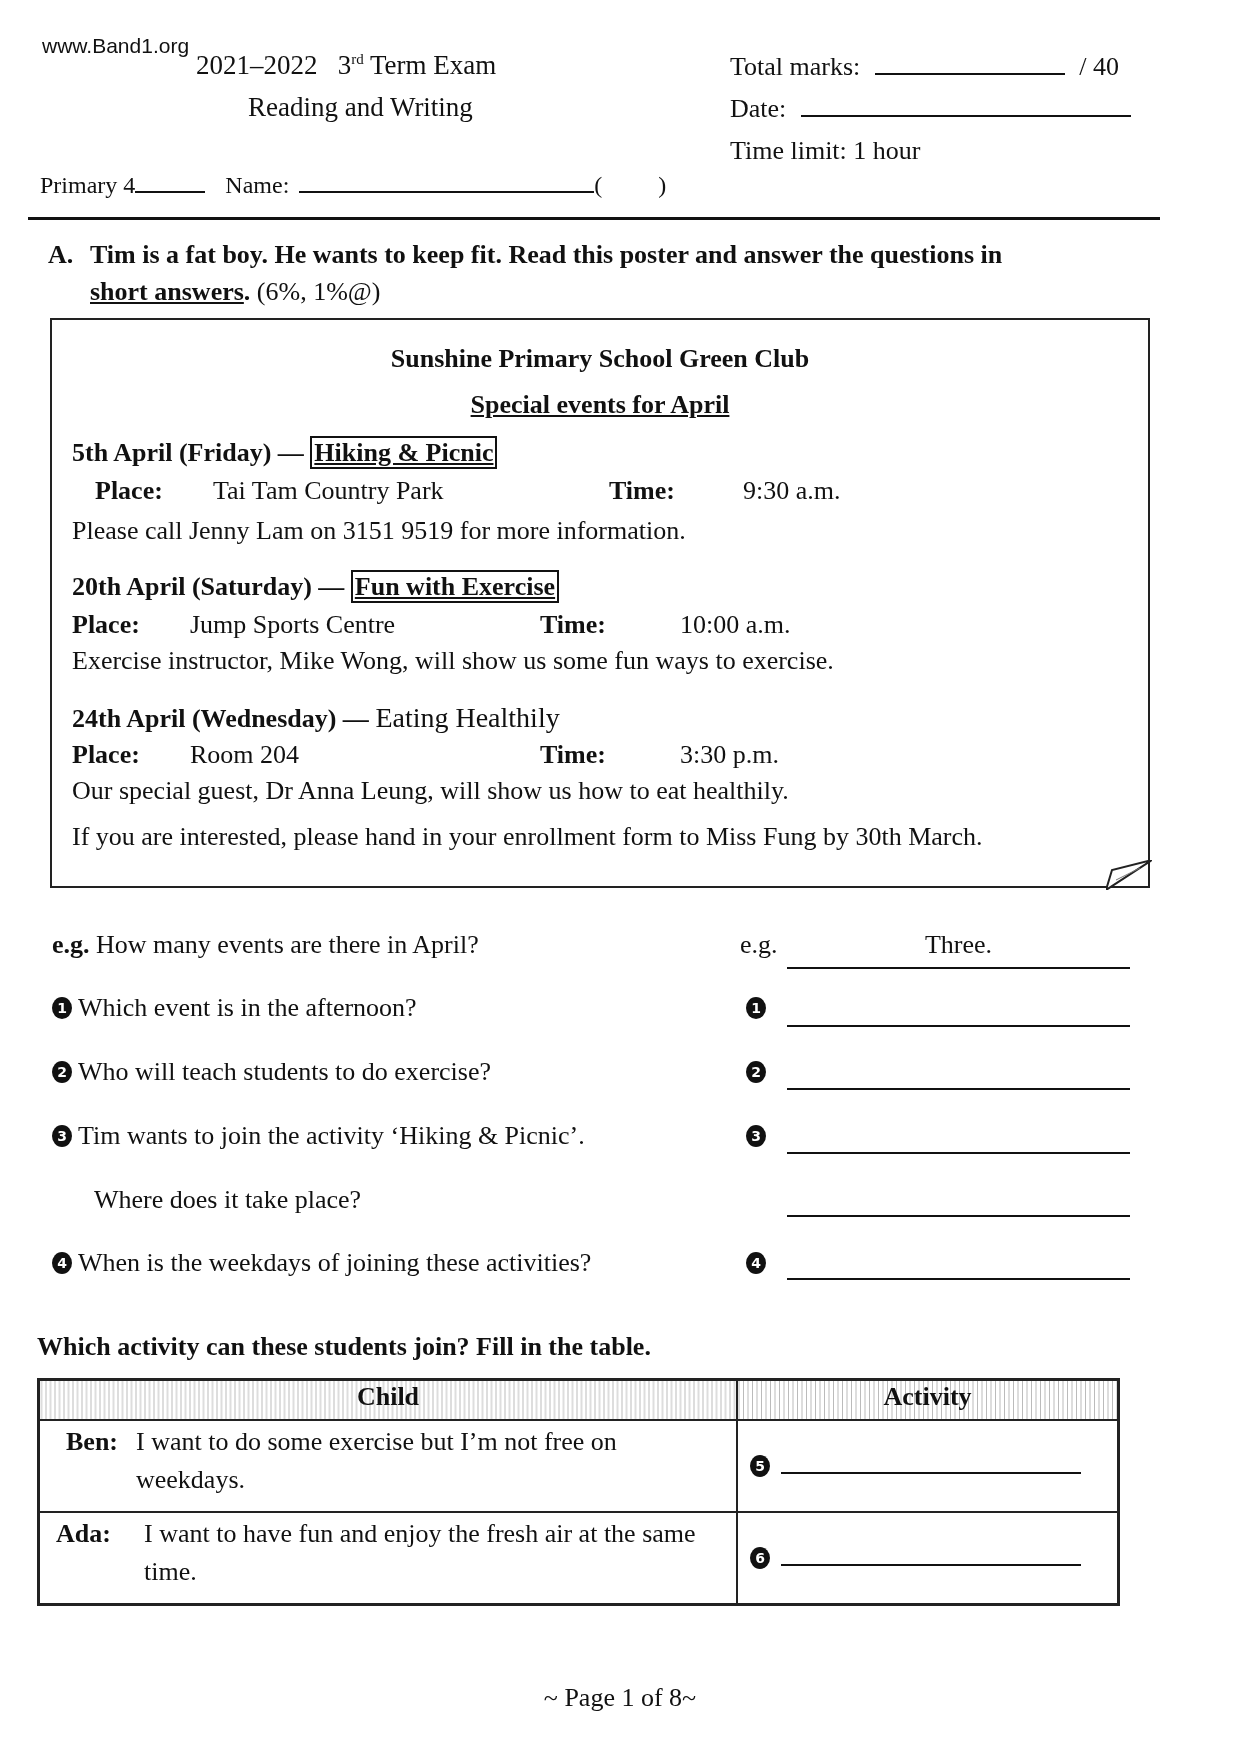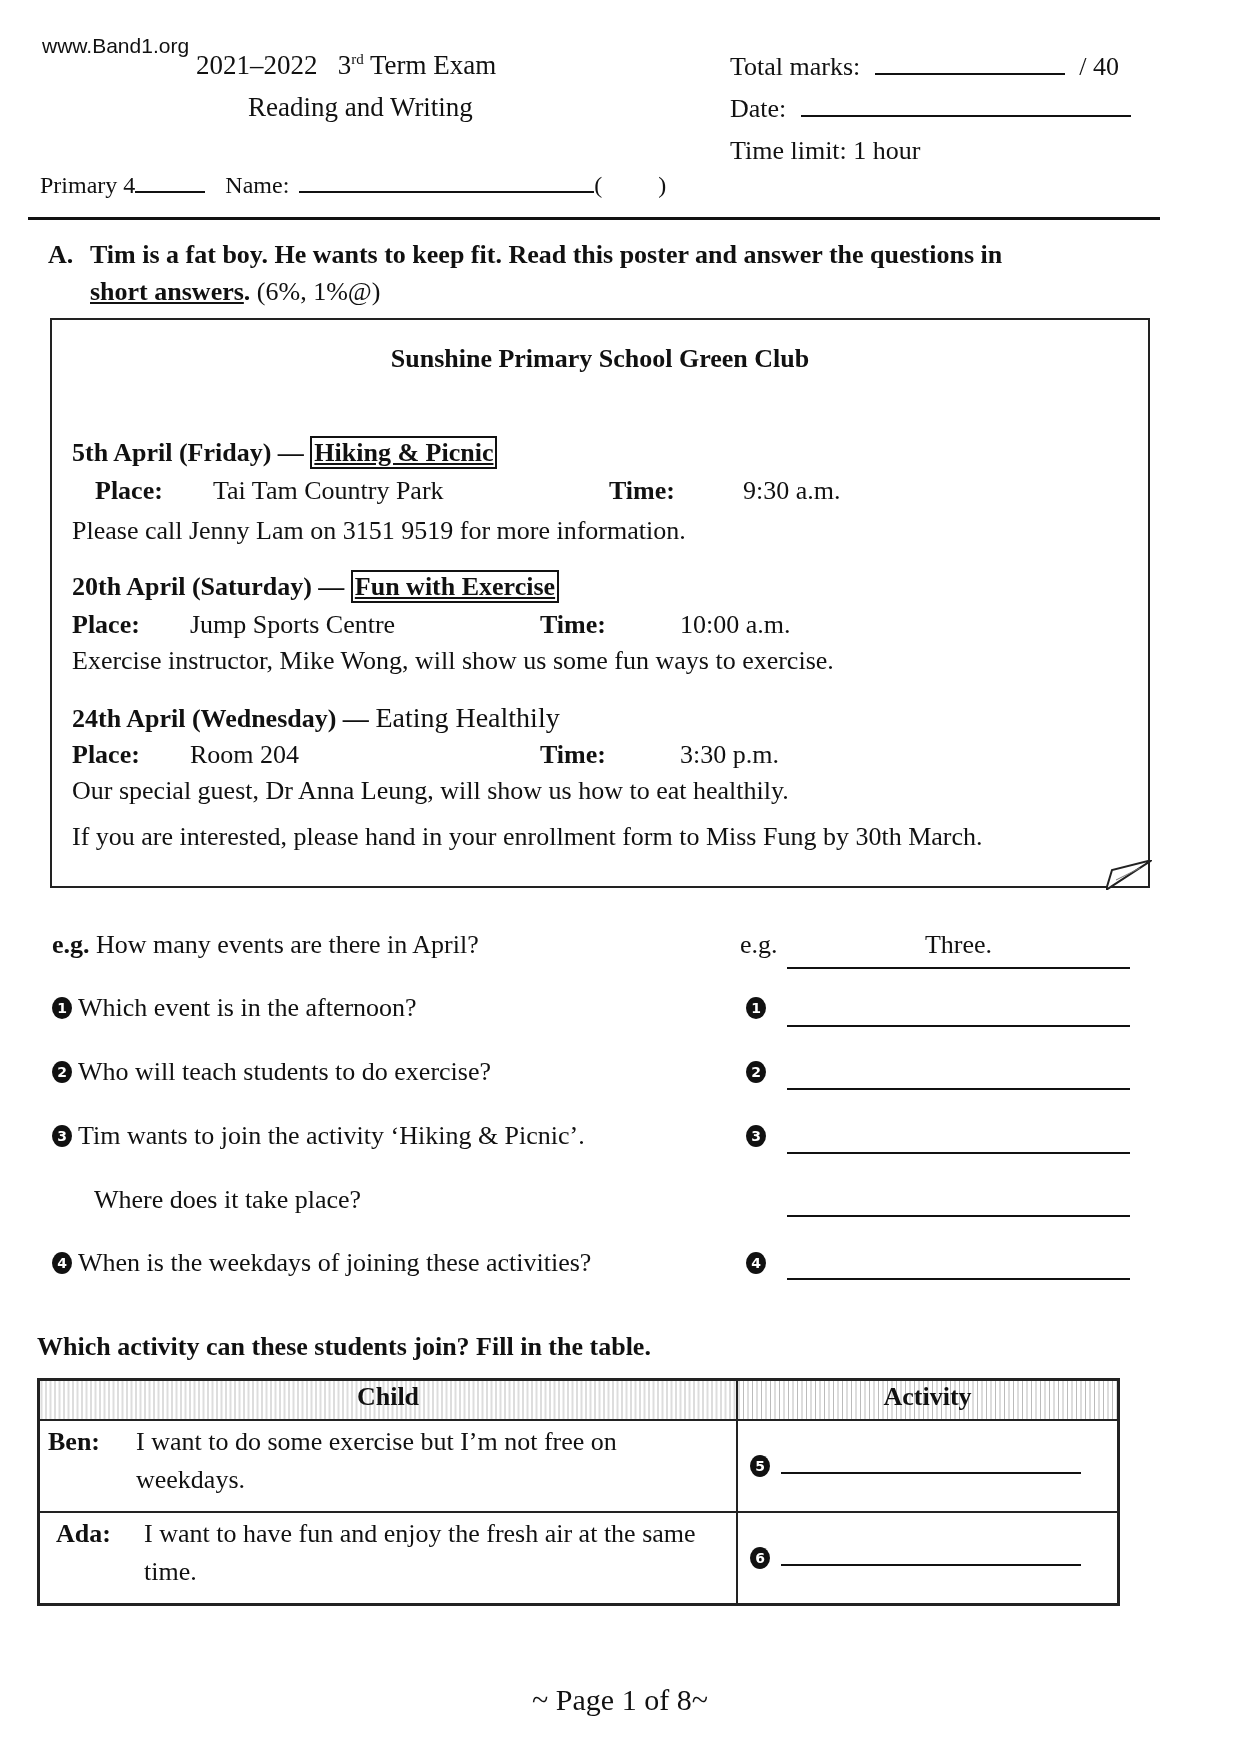--- a/index.html
+++ b/index.html
@@ -29,21 +29,21 @@
   .lbl { font-weight: bold; display: inline-block; }
   .q { position: absolute; font-size: 26px; white-space: nowrap; }
   .ans-line { position: absolute; height: 0; border-bottom: 2px solid #111; }
   .num-circle {
     display: inline-block; width: 20px; height: 22px; border-radius: 50%; background: #111; color: #fff;
     font-family: "DejaVu Sans", sans-serif; font-size: 14px; font-weight: bold; text-align: center; line-height: 22px; vertical-align: 3px;
   }
   .table { left: 37px; top: 1378px; width: 1083px; border: 3px solid #222; border-collapse: collapse; }
   .table td, .table th { border: 2px solid #222; font-size: 26px; vertical-align: top; }
   .table th { height: 36px; font-weight: bold; background: repeating-linear-gradient(90deg, #ddd 0 2px, #fff 2px 5px, #bbb 5px 6px, #fff 6px 9px); }
-  .page-foot { left: 0; width: 1240px; top: 1683px; text-align: center; font-size: 30px; }
+  .page-foot { left: 0; width: 1240px; top: 1683px; text-align: center; font-size: 26px; }
 </style>
 </head>
 <body>
 
 <div class="abs watermark">www.Band1.org</div>
 
 <div class="abs hdr-title">
   <span>2021–2022</span>&nbsp;&nbsp;&nbsp;<span>3</span><sup>rd</sup><span> Term Exam</span>
 </div>
 <div class="abs hdr-sub">Reading and Writing</div>
@@ -66,20 +66,21 @@
 </div>
 <div class="abs rule"></div>
 
 <div class="abs qA">
   <span style="display:inline-block;width:42px;">A.</span><span>Tim is a fat boy. He wants to keep fit. Read this poster and answer the questions in</span><br>
   <span style="display:inline-block;width:42px;"></span><span class="u">short answers</span><span>. </span><span class="norm">(6%, 1%@)</span>
 </div>
 
 <div class="abs poster">
   <div class="p-title" style="top:24px;">Sunshine Primary School Green Club</div>
+  <div class="p-title" style="top:70px; text-decoration: underline;">Special events for April</div>
 
   <div class="p-line" style="top:118px;"><b>5th April (Friday) — </b><b class="boxed">Hiking &amp; Picnic</b></div>
   <div class="p-line" style="top:156px;margin-left:23px;"><span class="lbl" style="width:118px;">Place:</span><span style="display:inline-block;width:396px;">Tai Tam Country Park</span><span class="lbl" style="width:134px;">Time:</span><span>9:30 a.m.</span></div>
   <div class="p-line" style="top:196px;">Please call Jenny Lam on 3151 9519 for more information.</div>
 
   <div class="p-line" style="top:252px;"><b>20th April (Saturday) — </b><b class="boxed">Fun with Exercise</b></div>
   <div class="p-line" style="top:290px;"><span class="lbl" style="width:118px;">Place:</span><span style="display:inline-block;width:350px;">Jump Sports Centre</span><span class="lbl" style="width:140px;">Time:</span><span>10:00 a.m.</span></div>
   <div class="p-line" style="top:326px;">Exercise instructor, Mike Wong, will show us some fun ways to exercise.</div>
 
   <div class="p-line" style="top:382px;"><b>24th April (Wednesday) — </b><span style="font-size:28px;">Eating Healthily</span></div>
@@ -121,21 +122,21 @@
 
 <table class="abs table">
   <tbody>
       <tr>
     <th style="width:694px;">Child</th>
     <th>Activity</th>
   </tr>
   <tr style="height:92px;">
     <td style="padding:6px 8px;">
       <div style="display:flex;">
-        <b style="width:88px; flex:none;">Ben:</b>
+        <b style="width:88px; flex:none;text-align:center;">Ben:</b>
         <span style="line-height:38px; margin-top:-4px;">I want to do some exercise but I’m not free on weekdays.</span>
       </div>
     </td>
     <td style="padding:30px 8px 0 12px;">
       <span class="num-circle">5</span>
       <span class="blank" style="width:300px; margin-left:4px;"></span>
     </td>
   </tr>
   <tr style="height:92px;">
     <td style="padding:6px 16px;">

